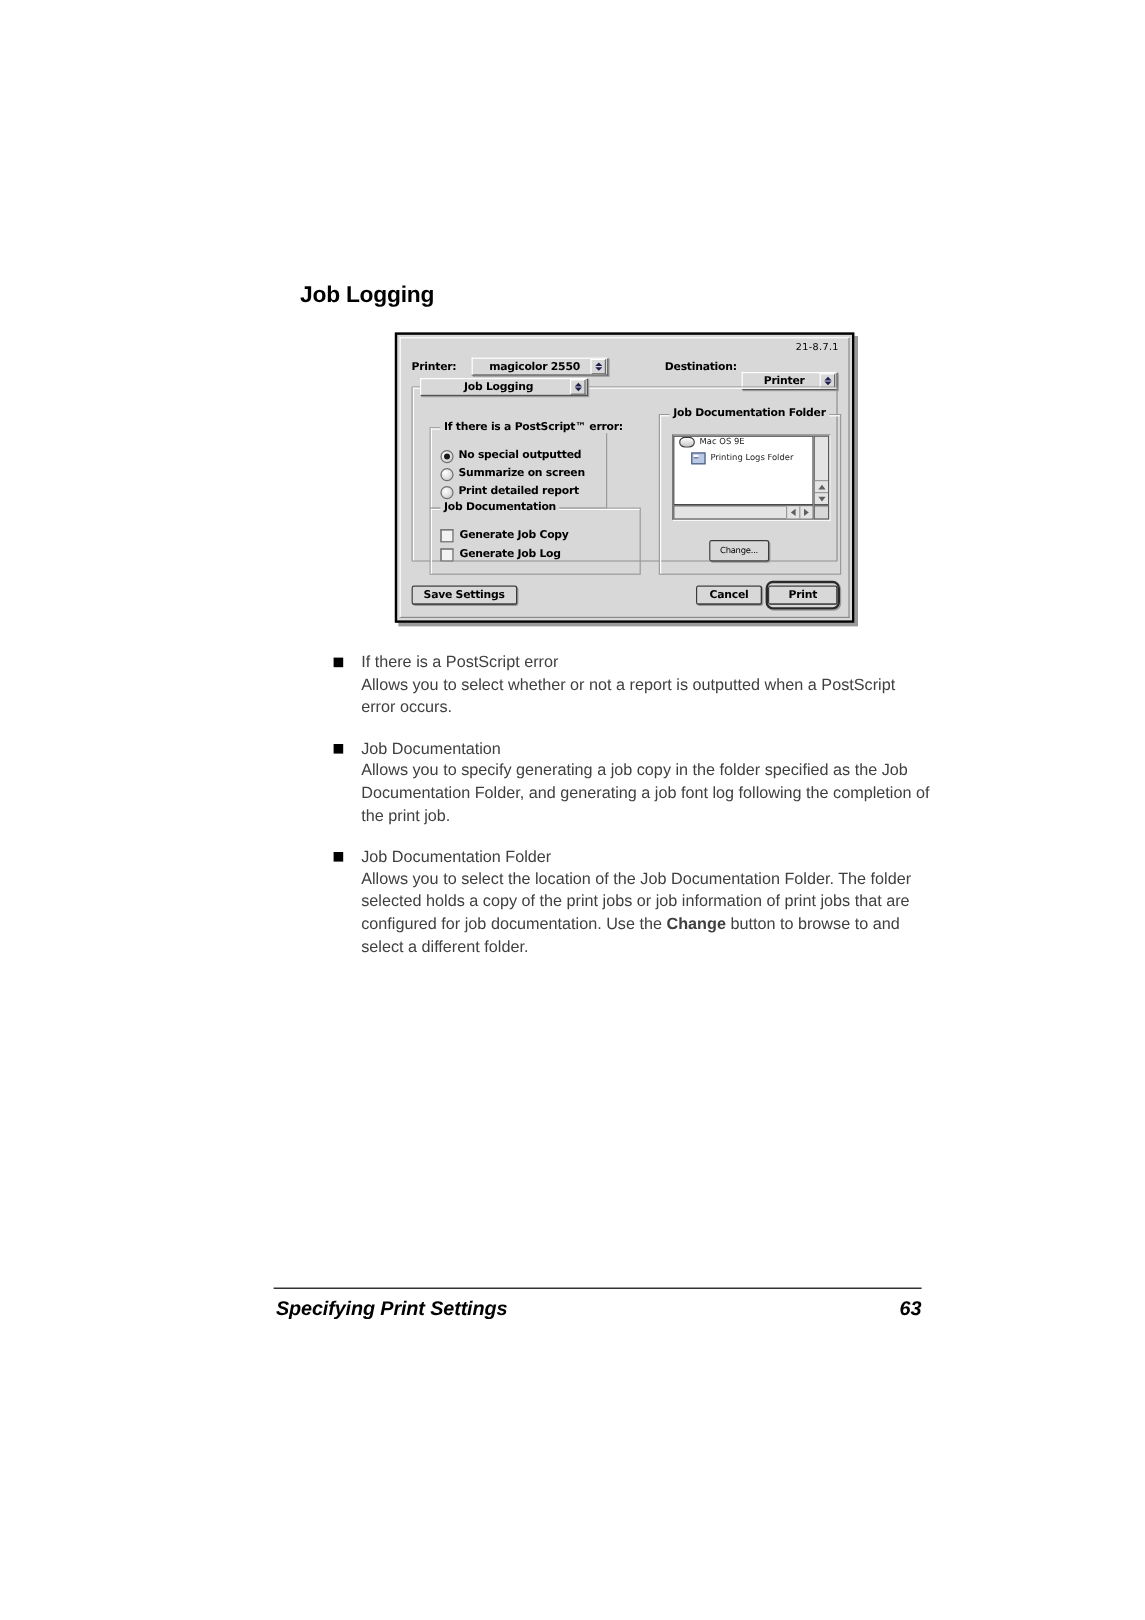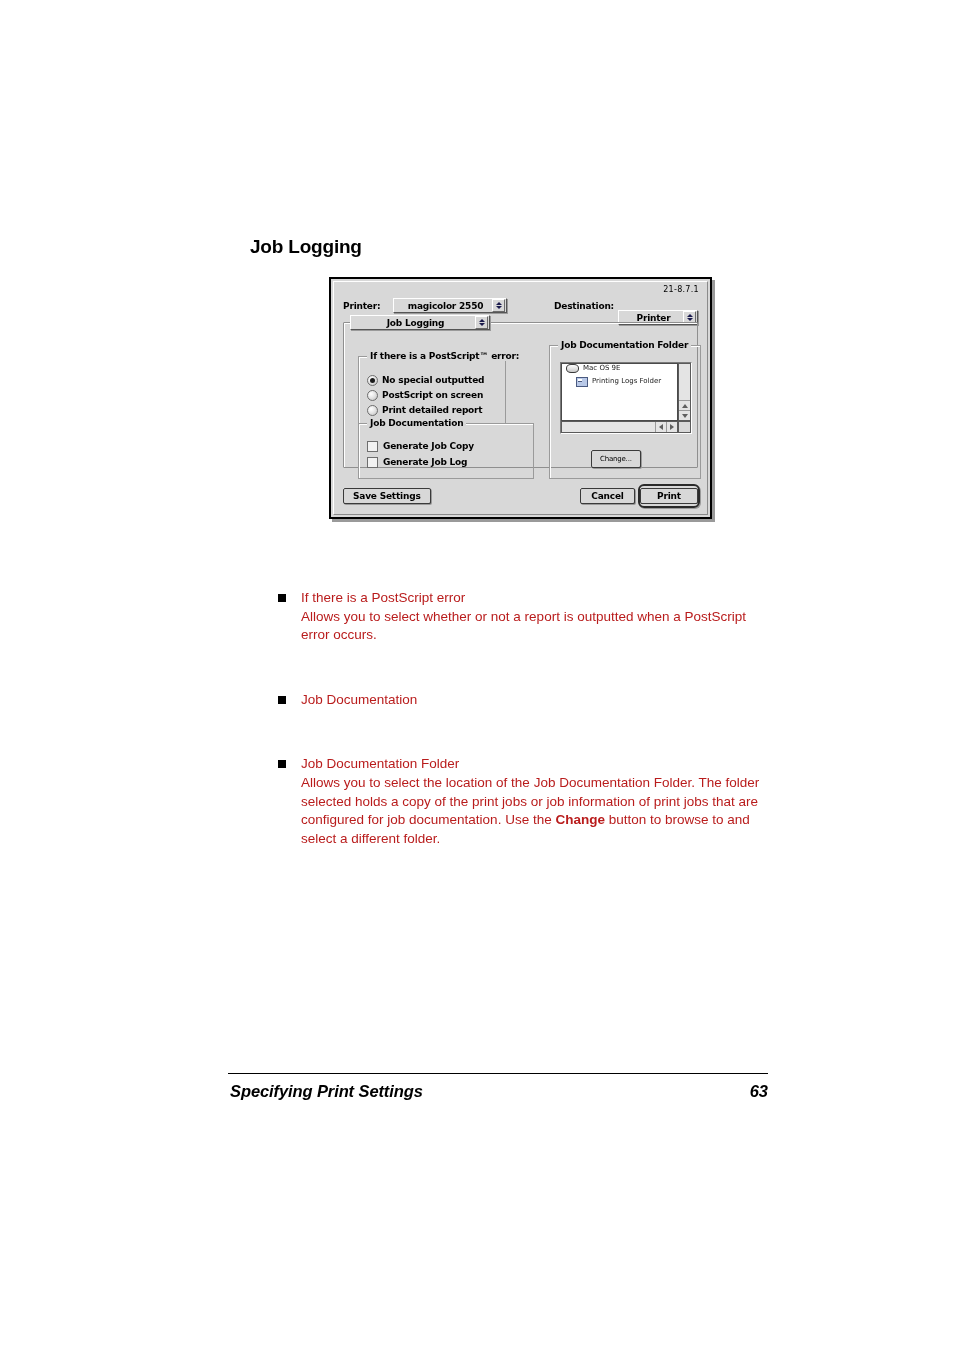--- a/index.html
+++ b/index.html
@@ -428,22 +428,21 @@
     left: 278px;
     top: 543px;
     width: 500px;
   }
   .bullet-item {
     position: relative;
     padding-left: 23px;
     margin-bottom: 16px;
     font-size: 13.5px;
     line-height: 18.6px;
-    color: #b91c1c;
-    margin-top: 46px;
+    color: #404040;
   }
   .bullet-item:last-child { margin-bottom: 0; }
   .bullet-marker {
     position: absolute;
     left: 0;
     top: 5px;
     width: 8px;
     height: 8px;
     background: #000000;
   }
@@ -524,21 +523,21 @@
       <div class="groupbox" id="ps-error-box">
         <div class="gb-inner"></div>
         <div class="gb-title">If there is a PostScript™ error:</div>
 
         <div class="radio-row" style="top:17px;">
           <span class="radio checked"></span>
           <span class="radio-label">No special outputted</span>
         </div>
         <div class="radio-row" style="top:32px;">
           <span class="radio"></span>
-          <span class="radio-label">PostScript on screen</span>
+          <span class="radio-label">Summarize on screen</span>
         </div>
         <div class="radio-row" style="top:47px;">
           <span class="radio"></span>
           <span class="radio-label">Print detailed report</span>
         </div>
       </div>
 
       <div class="groupbox" id="job-doc-box">
         <div class="gb-inner"></div>
         <div class="gb-title">Job Documentation</div>
@@ -607,20 +606,21 @@
 
   <div class="bullet-item">
     <span class="bullet-marker"></span>
     <span class="bullet-term">If there is a PostScript error</span>
     <span class="bullet-desc">Allows you to select whether or not a report is outputted when a PostScript error occurs.</span>
   </div>
 
   <div class="bullet-item">
     <span class="bullet-marker"></span>
     <span class="bullet-term">Job Documentation</span>
+    <span class="bullet-desc">Allows you to specify generating a job copy in the folder specified as the Job Documentation Folder, and generating a job font log following the completion of the print job.</span>
   </div>
 
   <div class="bullet-item">
     <span class="bullet-marker"></span>
     <span class="bullet-term">Job Documentation Folder</span>
     <span class="bullet-desc"><span>Allows you to select the location of the Job Documentation Folder. The folder selected holds a copy of the print jobs or job information of print jobs that are configured for job documentation. Use the </span><b>Change</b><span> button to browse to and select a different folder.</span></span>
   </div>
 
 </div>
 

